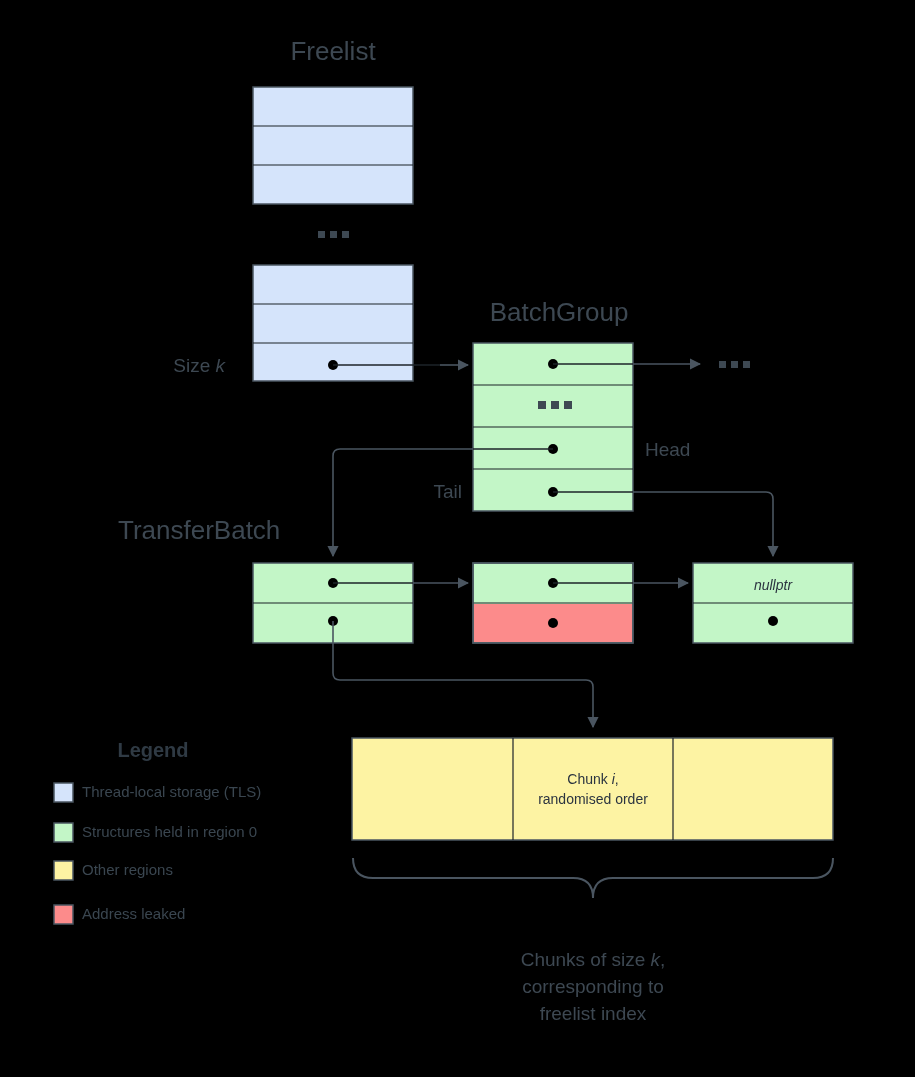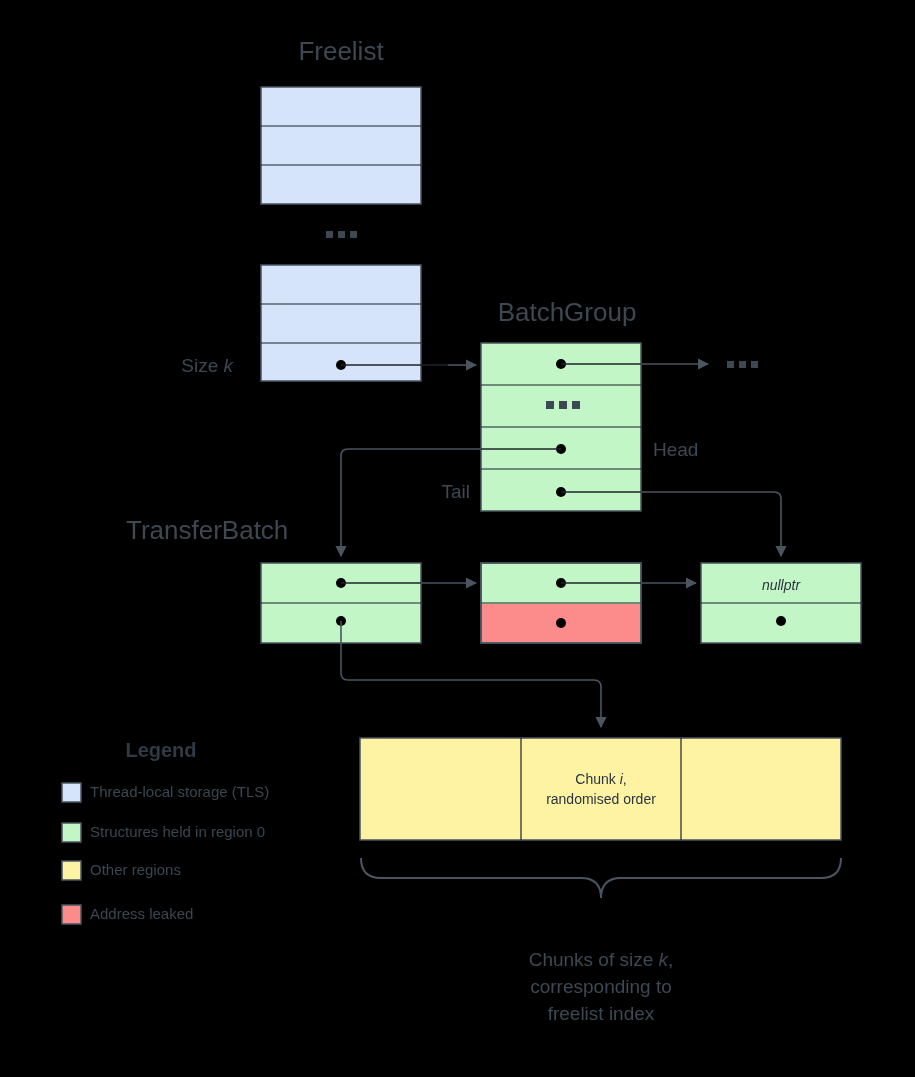--- a/index.html
+++ b/index.html
@@ -1,18 +1,18 @@
 <!DOCTYPE html>
 <html><head>
 <meta charset="utf-8">
 <style>
   html,body{margin:0;padding:0;background:#000;}
   body{width:915px;height:1077px;overflow:hidden;
        font-family:"Liberation Sans","DejaVu Sans",sans-serif;}
-  #diagram{position:relative;width:774px;height:1077px;background:#14b8a6;margin-left:8px;}
+  #diagram{position:relative;width:774px;height:1077px;background:#14b8a6;}
   svg{display:block;}
   .ttl{fill:#3d4852;font-size:26px;font-family:"Liberation Sans",sans-serif;}
   .lbl{fill:#3d4852;font-size:19px;font-family:"Liberation Sans",sans-serif;}
   .lgnd-title{fill:#2f3a44;font-size:20px;font-weight:bold;font-family:"Liberation Sans",sans-serif;}
   .lgnd-txt{fill:#3a4650;font-size:15px;font-family:"Liberation Sans",sans-serif;}
   .cell-txt{fill:#2b3440;font-size:14px;font-family:"Liberation Sans",sans-serif;}
   .cap{fill:#3d4852;font-size:19px;font-family:"Liberation Sans",sans-serif;}
   .ital{font-style:italic;}
   .dot{fill:#000;}
   .ln{stroke:#4a5560;stroke-width:1.6;fill:none;}

